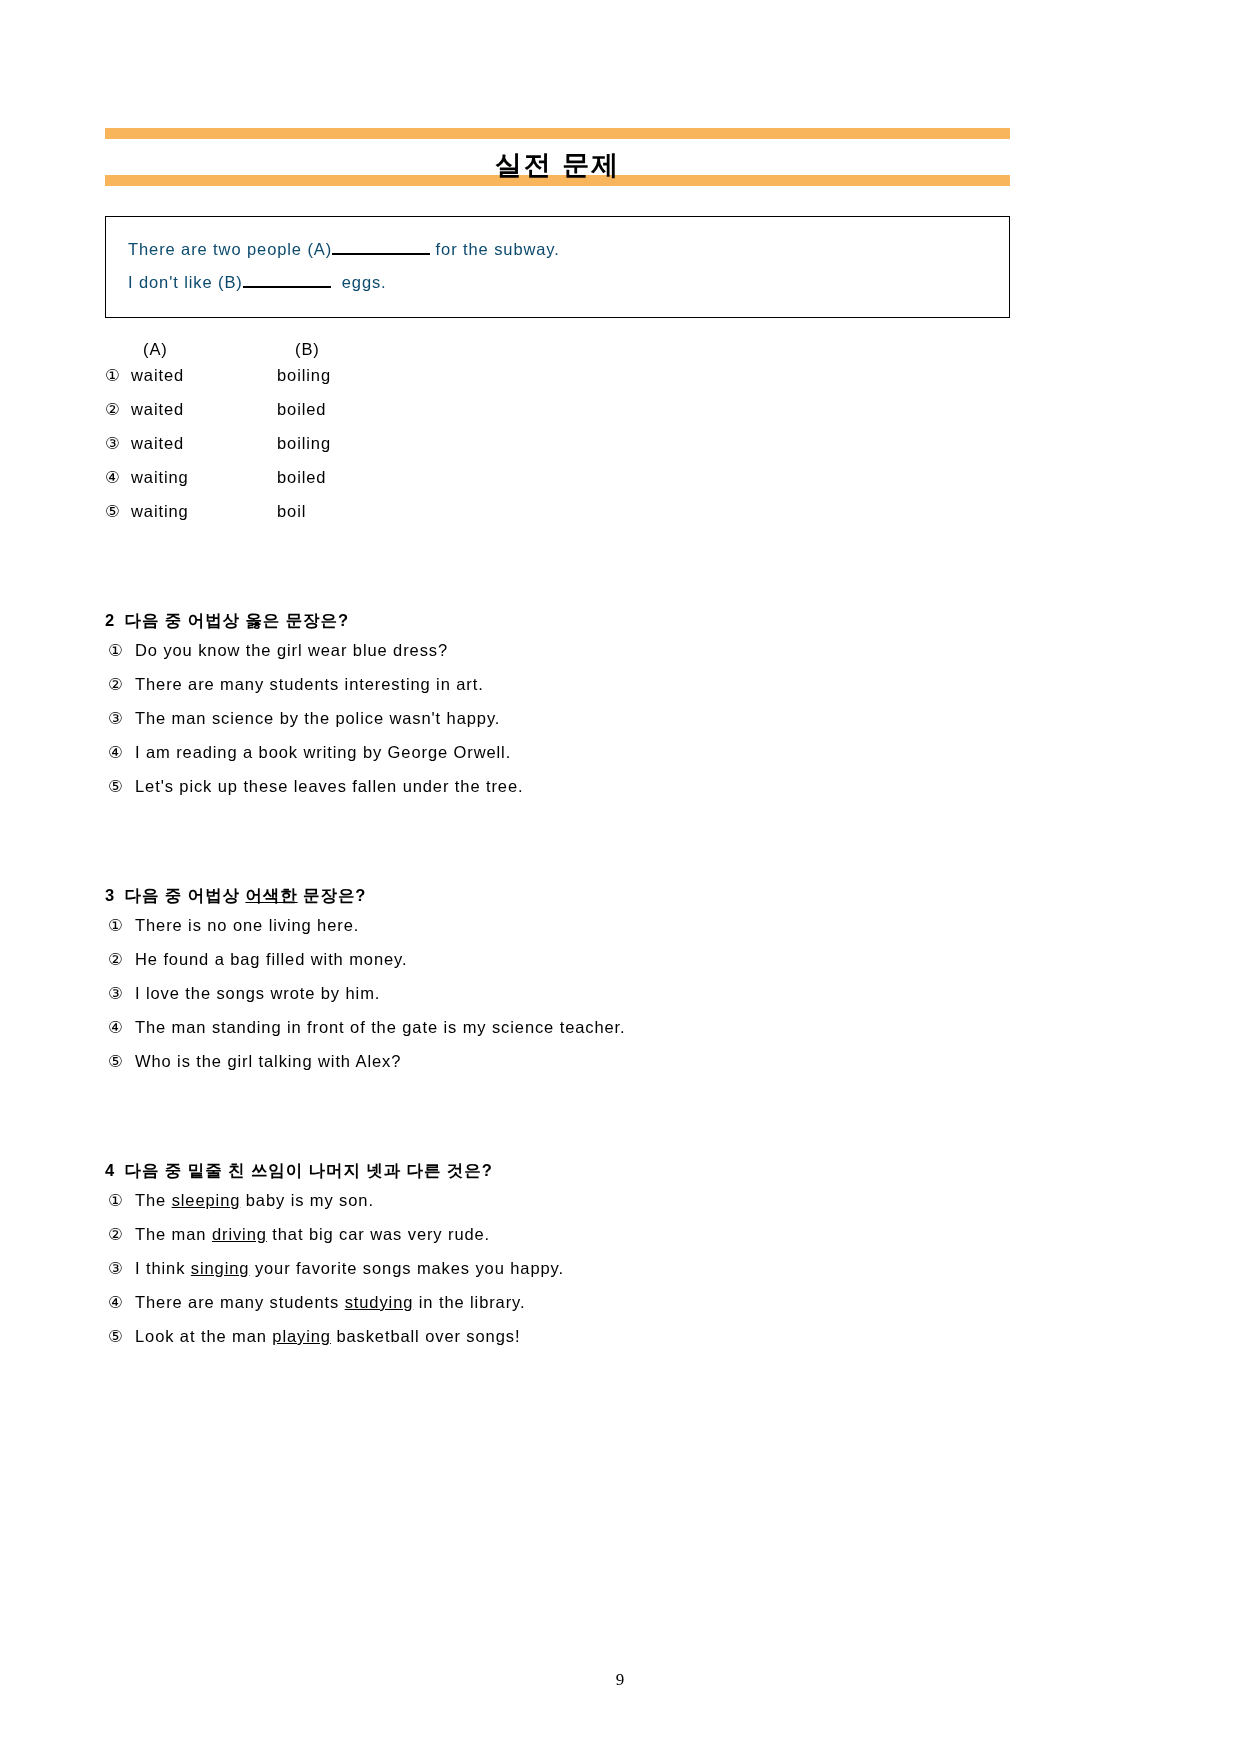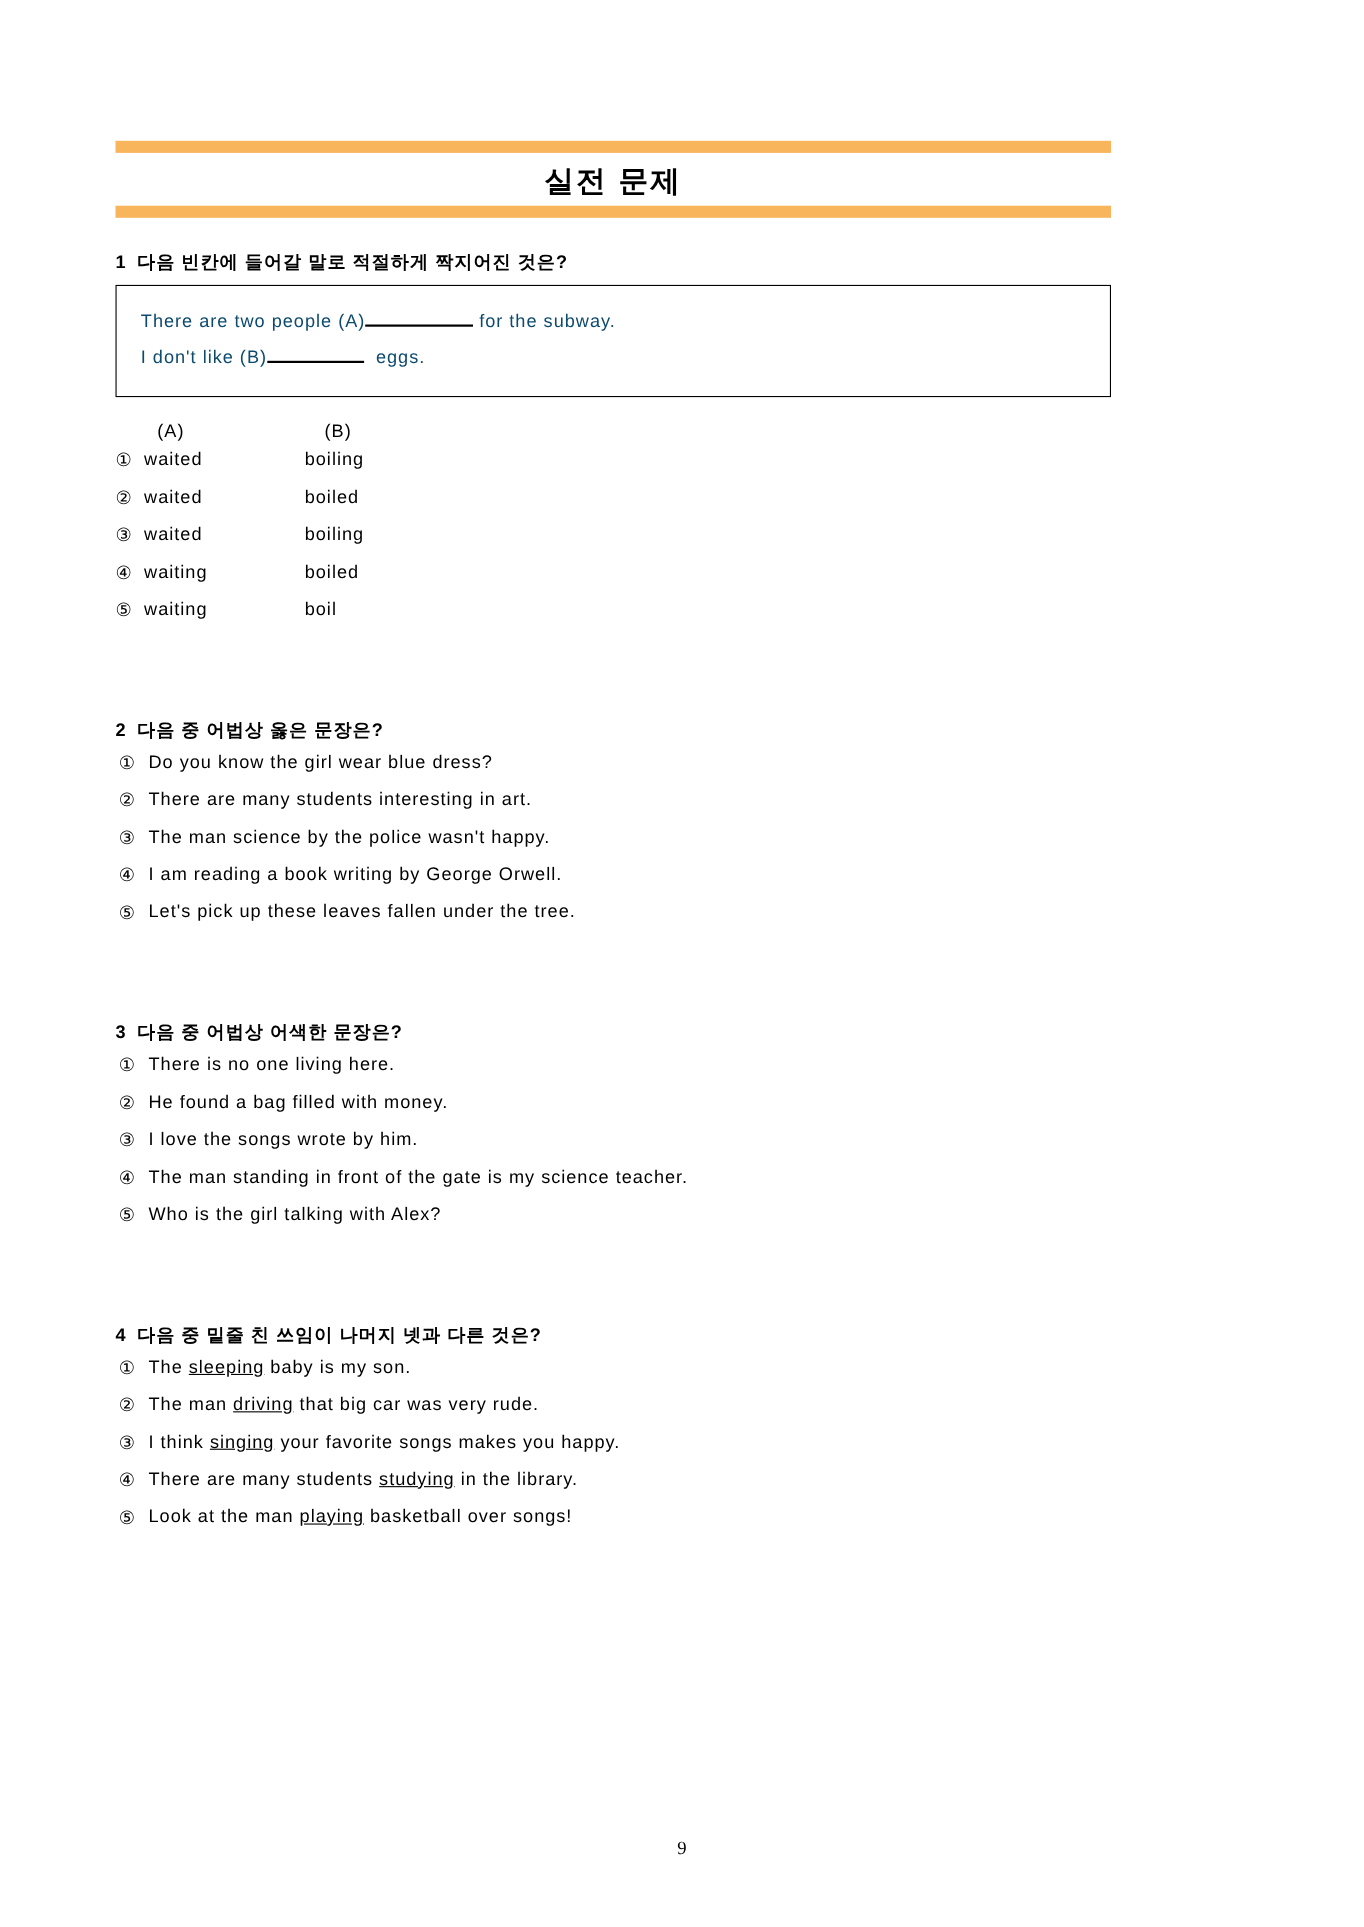--- a/index.html
+++ b/index.html
@@ -31,21 +31,21 @@
     width: 905px;
   }
 
   
   .banner-rule {
     height: 11px;
     width: 905px;
     background: #F9B55C;
   }
   .banner-title {
-    height: 48px;
+    height: 36px;
     line-height: 48px;
     text-align: center;
     font-size: 27px;
     font-weight: bold;
     letter-spacing: 2px;
     color: #000;
     padding: 2px 0 4px 0;
   }
 
   
@@ -54,21 +54,21 @@
 
   .q-head {
     font-size: 16.5px;
     font-weight: bold;
     letter-spacing: 0.9px;
     color: #000;
     margin-bottom: 9px;
     white-space: nowrap;
   }
   .q-head .qnum { margin-right: 4px; }
-  .q-head .u { }
+  .q-head .u { text-decoration: underline; }
 
   
   .passage-box {
     border: 1.4px solid #000;
     padding: 16px 0 18px 22px;
     margin-top: 3px;
     width: 905px;
   }
   .passage-line {
     font-size: 16.5px;
@@ -143,24 +143,20 @@
 <div class="page">
   <div class="content">
 
     <div>
       <div class="banner-rule" style="background: rgb(249, 181, 92);"></div>
       <div class="banner-title">실전 문제</div>
       <div class="banner-rule" style="background: rgb(249, 181, 92);"></div>
     </div>
 
     <div class="qblock first">
-      <div class="q-head">
-        <span class="qnum">1</span>
-        <span>다음 빈칸에 들어갈 말로 적절하게 짝지어진 것은?</span>
-      </div>
 
       <div class="passage-box">
         <div class="passage-line">
           <span>There are two people (A)</span><span class="blank w-a"></span>&nbsp;<span>for the subway.</span>
         </div>
         <div class="passage-line">
           <span>I don't like (B)</span><span class="blank w-b"></span>&nbsp;&nbsp;<span>eggs.</span>
         </div>
       </div>
 

